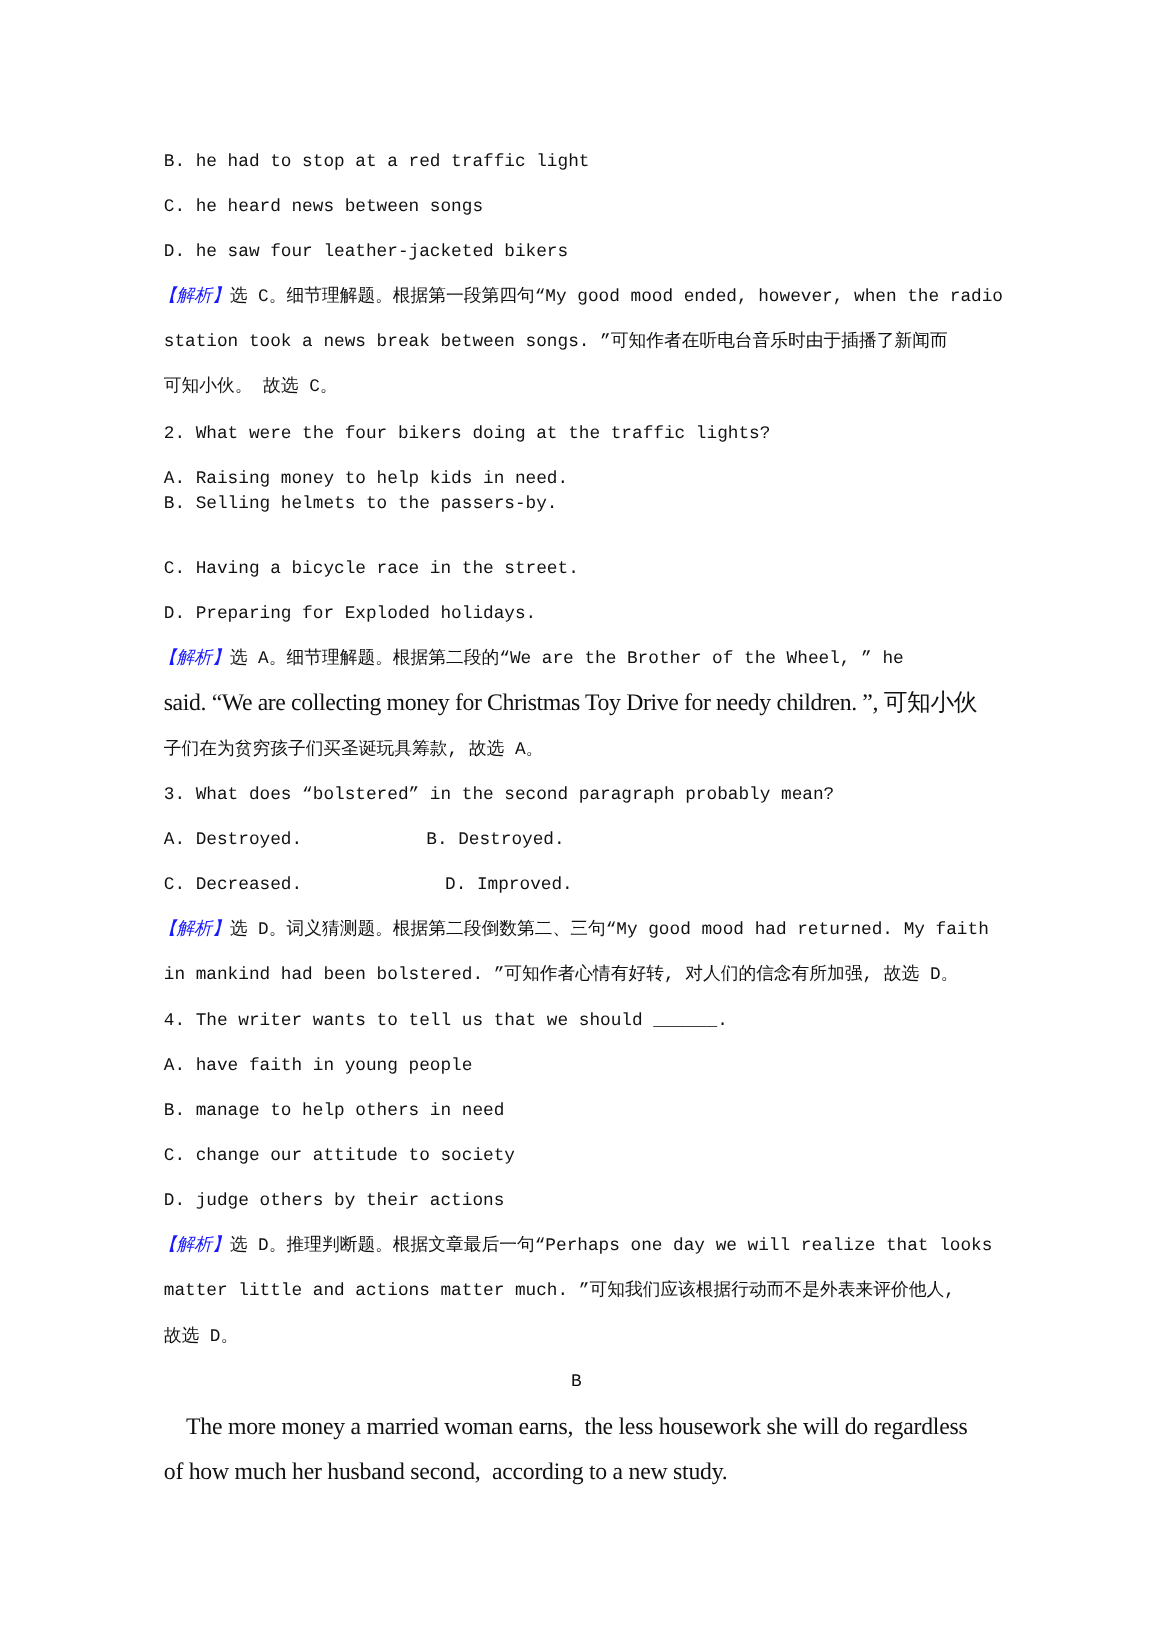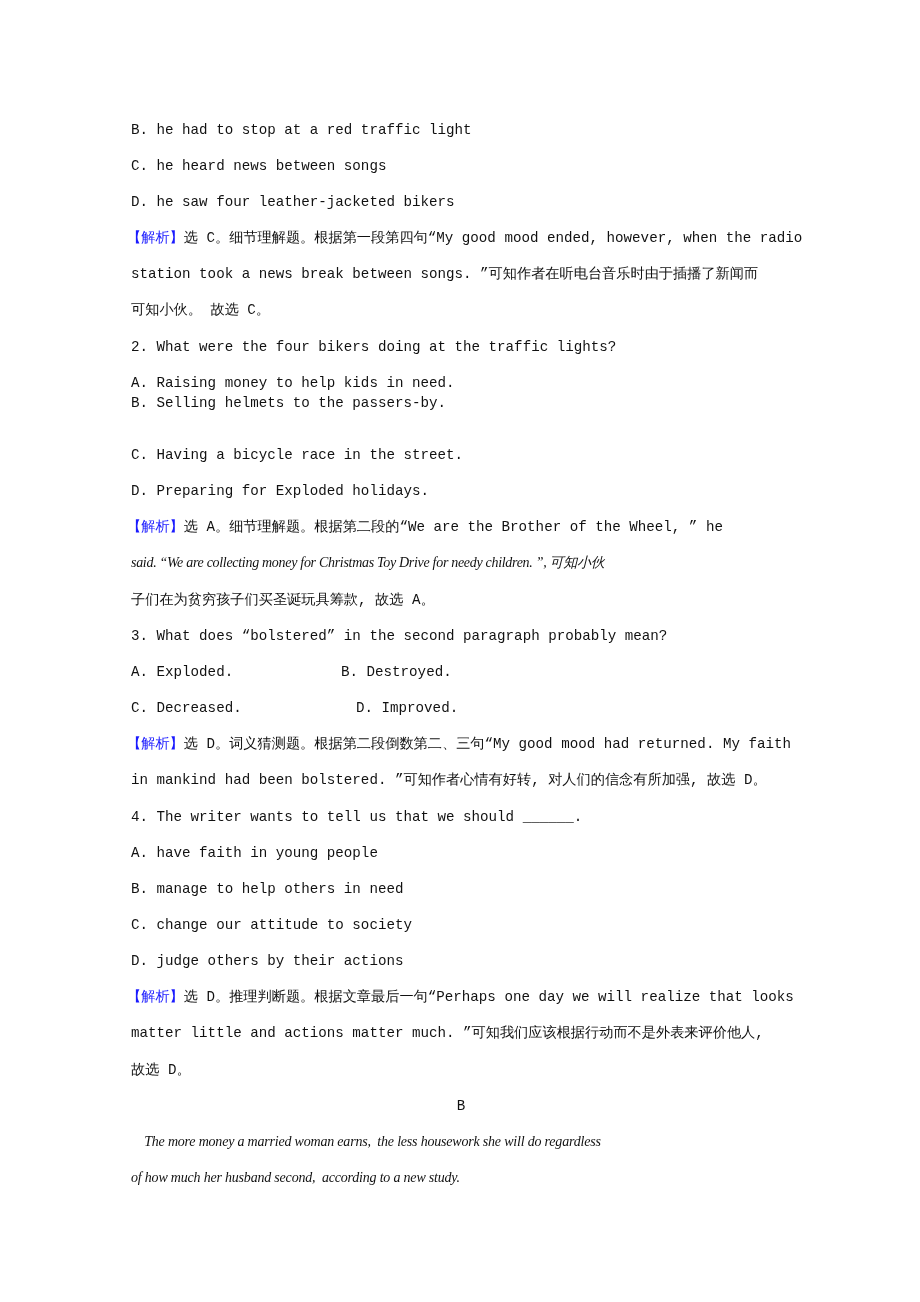--- a/index.html
+++ b/index.html
@@ -23,22 +23,22 @@
     }
     .line {
       position: absolute;
       left: 0;
       white-space: nowrap;
       font-size: 14.2px;
       line-height: 20px;
       letter-spacing: 0px;
     }
     .mono { font-family: "Liberation Mono", "DejaVu Sans Mono", monospace; font-size: 14.2px; text-align: right; }
-    .serif { font-family: "Liberation Serif", "DejaVu Serif", serif; font-size: 14px; font-style: italic; }
-    .tag { color: #1a1aff; }
+    .serif { font-family: "Liberation Serif", "DejaVu Serif", serif; font-size: 19px; }
+    .tag { color: #1a1aff; font-style: italic; }
     .center { left: 0; width: 660px; text-align: center; }
   </style>
 </head>
 <body>
 
 <div class="page">
 
   <div class="line mono" style="top:120px">B.  he had to stop at a red traffic light</div>
   <div class="line mono" style="top:156px">C.  he heard news between songs</div>
   <div class="line mono" style="top:192px">D.  he saw four leather-jacketed bikers</div>
@@ -54,21 +54,21 @@
   <div class="line mono" style="top:393px">B.  Selling helmets to the passers-by.</div>
   <div class="line mono" style="top:445px">C.  Having a bicycle race in the street.</div>
   <div class="line mono" style="top:481px">D.  Preparing for Exploded holidays.</div>
   <div class="line mono" style="top:517px; left:-4px">
     <span class="tag">【解析】</span><span>选 A。细节理解题。根据第二段的“We are the Brother of the Wheel, ”  he</span>
   </div>
   <div class="line serif" style="top:553px; letter-spacing:-0.3px">said. “We are collecting money for Christmas Toy Drive for needy children. ”, 可知小伙</div>
   <div class="line mono" style="top:590px">子们在为贫穷孩子们买圣诞玩具筹款, 故选 A。</div>
 
   <div class="line mono" style="top:626px">3. What does “bolstered” in the second paragraph probably mean?</div>
-  <div class="line mono" style="top:662px">A.  Exploded.</div>
+  <div class="line mono" style="top:662px">A.  Destroyed.</div>
   <div class="line mono" style="top:662px; left:210px">B.  Destroyed.</div>
   <div class="line mono" style="top:698px">C.  Decreased.</div>
   <div class="line mono" style="top:698px; left:225px">D.  Improved.</div>
   <div class="line mono" style="top:734px; left:-4px">
     <span class="tag">【解析】</span><span>选 D。词义猜测题。根据第二段倒数第二、三句“My good mood had returned. My faith</span>
   </div>
   <div class="line mono" style="top:770px">in mankind had been bolstered. ”可知作者心情有好转, 对人们的信念有所加强, 故选 D。</div>
 
   <div class="line mono" style="top:807px">4. The writer wants to tell us that we should ______.</div>
   <div class="line mono" style="top:843px">A.  have faith in young people</div>

